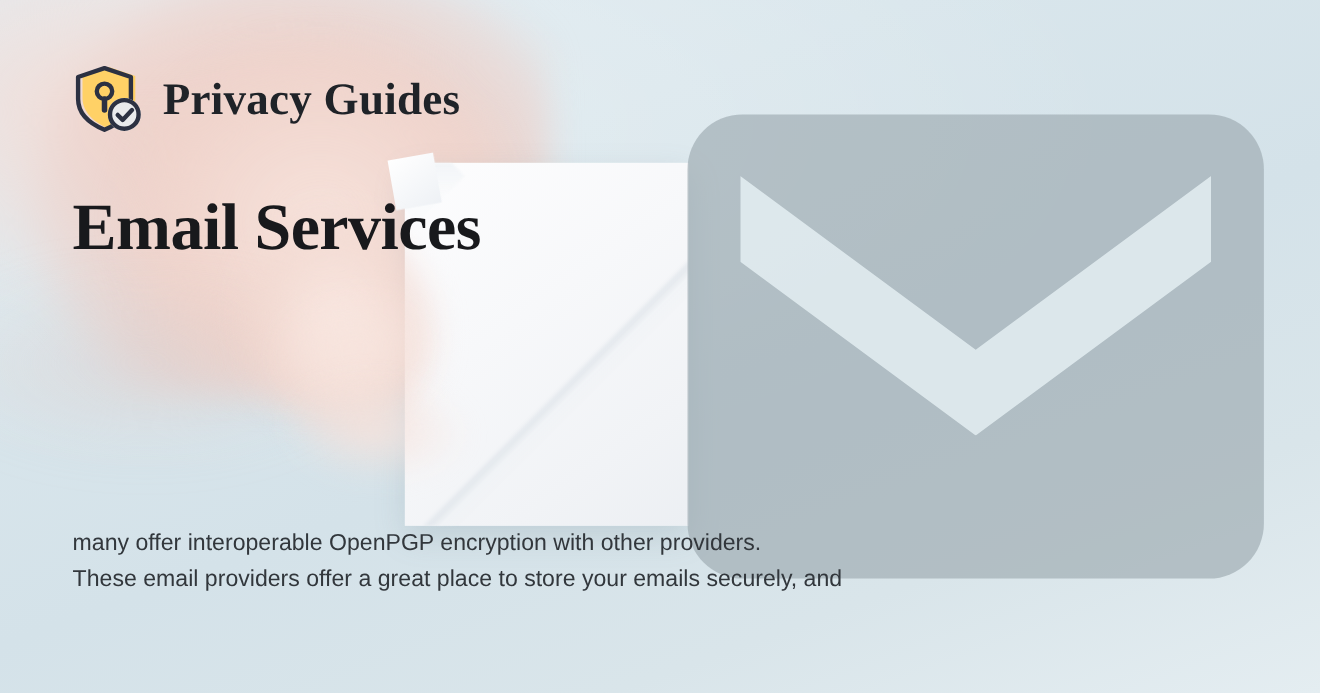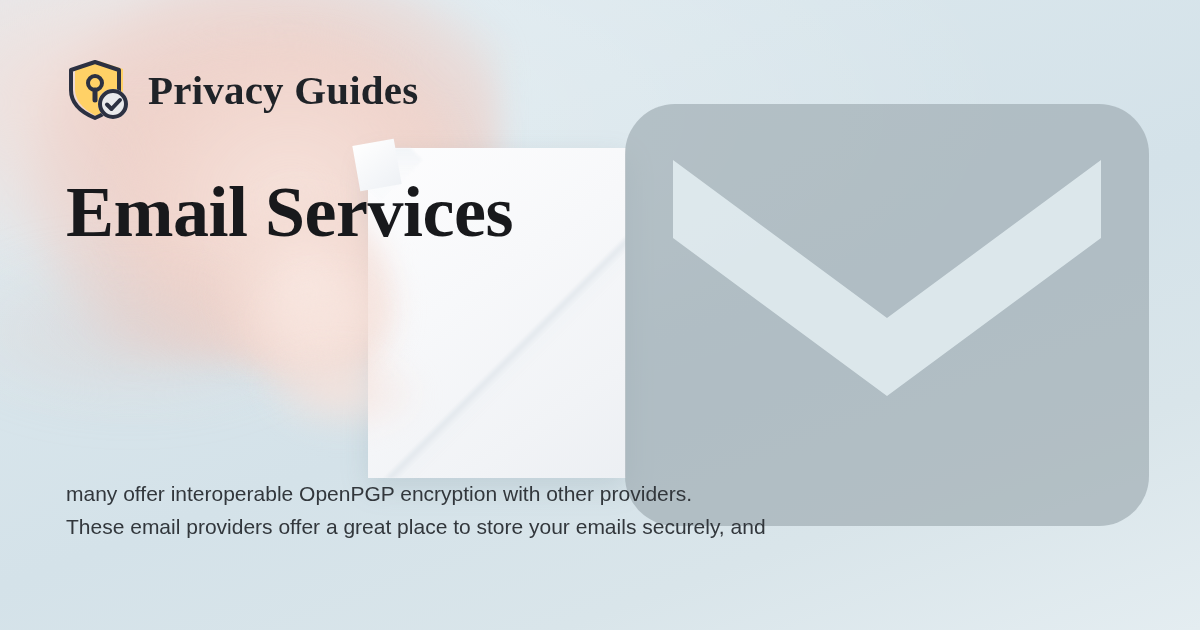--- a/index.html
+++ b/index.html
@@ -159,21 +159,21 @@
     letter-spacing:0.2px;
     color:#1f2328;
   }
 
   
   .headline{
     position:absolute;
     left:66px; top:176px;
     font-family:"Liberation Serif", serif;
     font-weight:700;
-    font-size:72px;
+    font-size:60px;
     line-height:1;
     letter-spacing:-0.5px;
     color:#18191c;
     white-space:nowrap;
   }
 
   
   .description{
     position:absolute;
     left:66px; top:477px;

